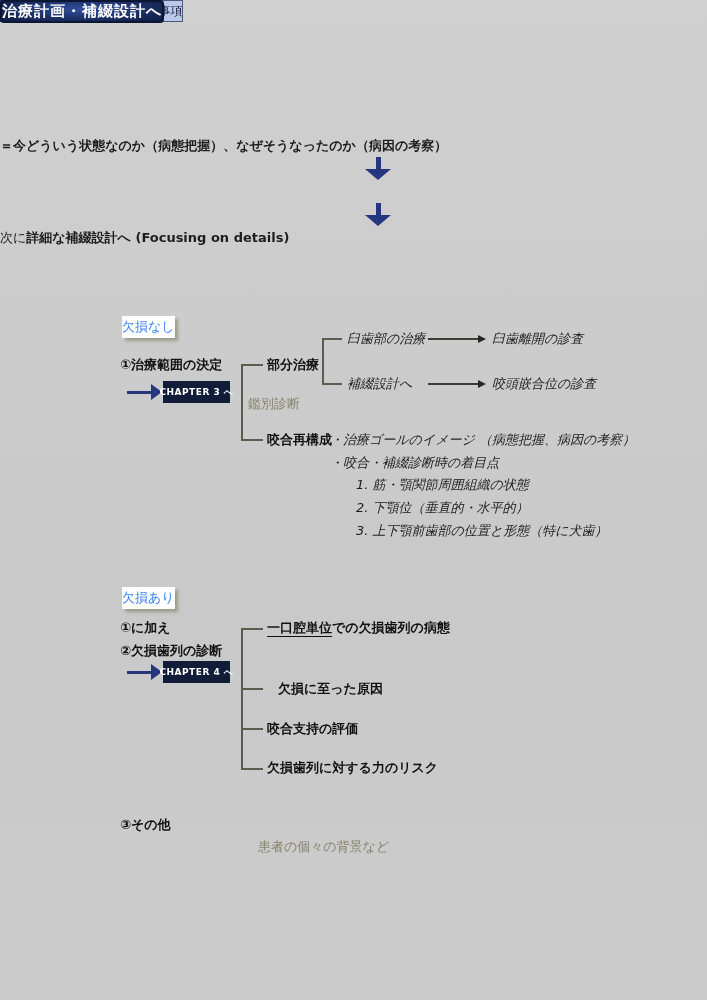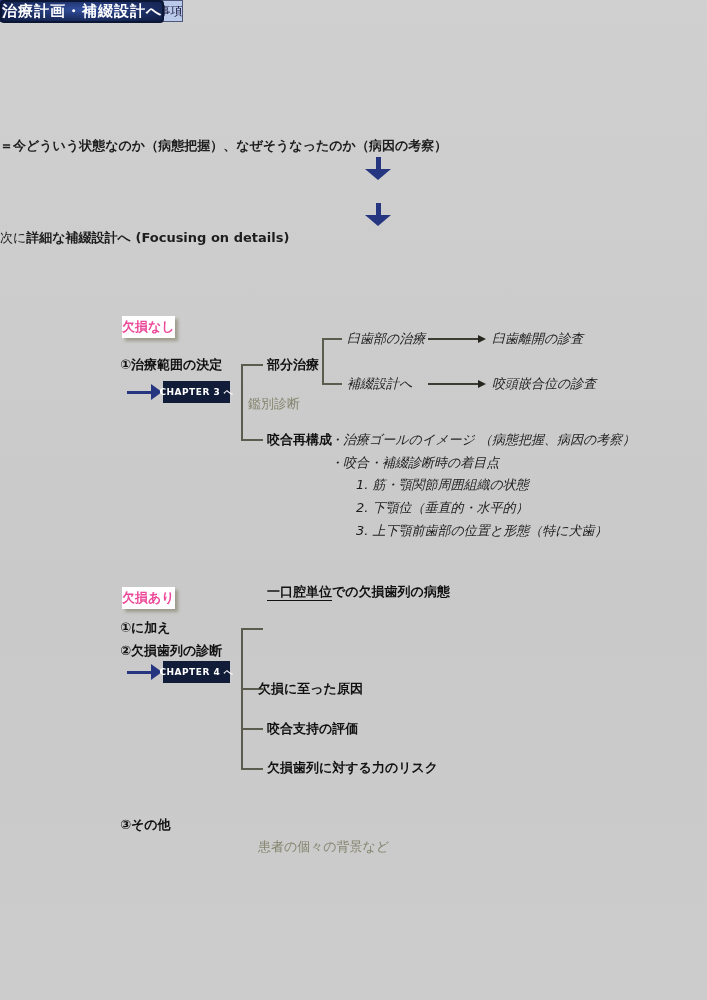--- a/index.html
+++ b/index.html
@@ -46,21 +46,21 @@
   .ma-head{ width:0; height:0; border-left:13px solid transparent;
     border-right:13px solid transparent; border-top:11px solid var(--navy); }
 
   
   .banner{ left:118; top:270; width:490; height:22; background:#bac9ea;
     border:1px solid #4e5878; color:#16163a; font-size:12px;
     line-height:20px; padding-left:12px; }
 
   
   .tag{ width:151; height:22; background:#fff; text-align:left; line-height:22px;
-    color:#ec4899; box-shadow:3px 3px 3px rgba(120,118,90,0.55);font-weight:bold; }
+    color:#3b82f6; box-shadow:3px 3px 3px rgba(120,118,90,0.55); }
 
   .bold-label{ font-weight:bold; line-height:16px; color:#111; }
   .plain-label{ line-height:16px;font-style:italic; }
   .gray-label{ line-height:16px; color:var(--gray-note); }
 
   
   .h-arrow{ display:flex; align-items:center; height:16px; }
   .ha-shaft{ width:24px; height:3px; background:var(--navy); }
   .ha-head{ width:0; height:0; border-top:8px solid transparent;
     border-bottom:8px solid transparent; border-left:11px solid var(--navy); }
@@ -176,22 +176,22 @@
       <div class="ha-head"></div>
   </div>
   <div class="abs chapter-box" style="left:163px;top:661px">CHAPTER 4 へ</div>
 
   <div class="abs tline" style="left:241px;top:628px;width:1.5px;height:141px"></div>
   <div class="abs tline" style="left:241px;top:628px;width:22px;height:1.5px"></div>
   <div class="abs tline" style="left:241px;top:688px;width:22px;height:1.5px"></div>
   <div class="abs tline" style="left:241px;top:728px;width:22px;height:1.5px"></div>
   <div class="abs tline" style="left:241px;top:768px;width:22px;height:1.5px"></div>
 
-  <div class="abs bold-label" style="left:267px;top:584px"><span class="ul">一口腔単位</span><span>での欠損歯列の病態</span></div>
-  <div class="abs bold-label" style="left:258px;top:681px">欠損に至った原因</div>
+  <div class="abs bold-label" style="left:267px;top:620px"><span class="ul">一口腔単位</span><span>での欠損歯列の病態</span></div>
+  <div class="abs bold-label" style="left:278px;top:681px">欠損に至った原因</div>
   <div class="abs bold-label" style="left:267px;top:721px">咬合支持の評価</div>
   <div class="abs bold-label" style="left:267px;top:760px">欠損歯列に対する力のリスク</div>
 
   <div class="abs bold-label" style="left:120px;top:817px">③その他</div>
   <div class="abs gray-label" style="left:258px;top:839px">患者の個々の背景など</div>
 
   <div class="abs big-shaft"></div>
   <div class="abs big-head"></div>
   <div class="abs footer-pill">
     <span>治療計画・補綴設計へ</span>

